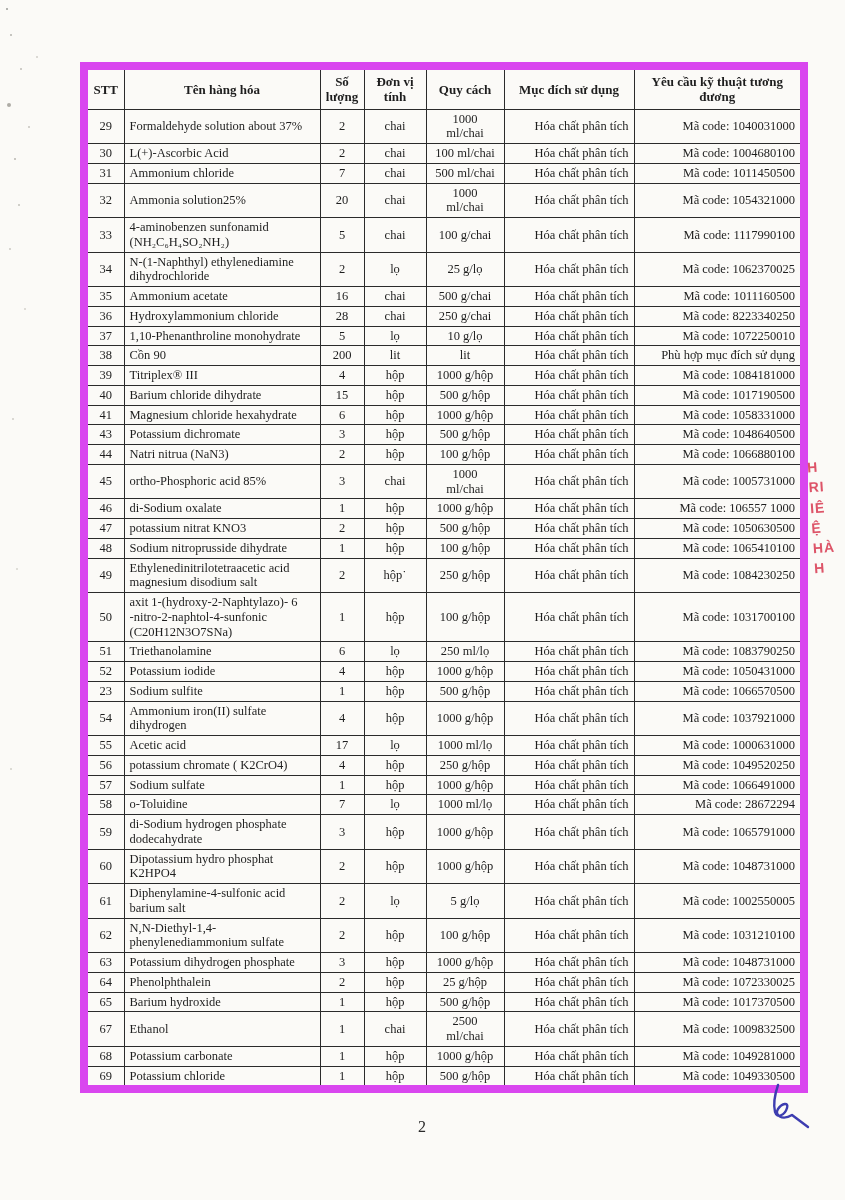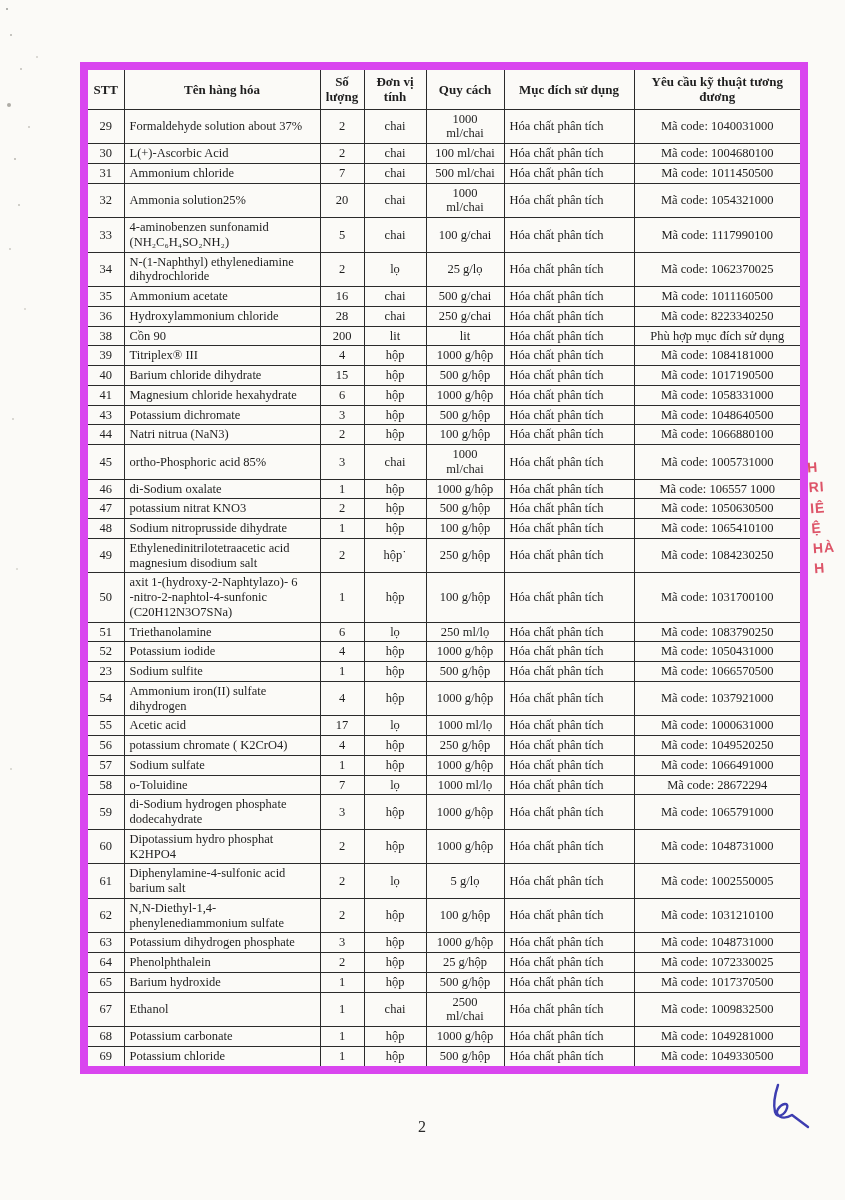--- a/index.html
+++ b/index.html
@@ -40,22 +40,22 @@
     white-space: pre-line;
     font-size: 13px;
     padding: 4px 3px;
     height: 30px;
   }
   .col-stt   { width: 40px;  text-align: center; }
   .col-name  { width: 196px; text-align: left; white-space: pre-line; }
   .col-qty   { width: 44px;  text-align: center; margin-left: 32px; }
   .col-unit  { width: 62px;  text-align: center; }
   .col-spec  { width: 78px;  text-align: center; white-space: pre-line; }
-  .col-purpose { width: 130px; text-align: left; }
-  .col-req   { width: 170px; text-align: center; padding-left: 10px; }
+  .col-purpose { width: 130px; text-align: right; }
+  .col-req   { width: 170px; text-align: right; padding-left: 10px; }
   .page-number {
     position: absolute; left: 0; top: 1118px;
     width: 845px; text-align: center;
     font-size: 16px; color: #2a2a2a;
     letter-spacing: 1px;
   }
   .stamp-fragment {
     position: absolute; right: -14px; top: 424px;
     width: 60px; height: 195px;
     color: #dd5468;
@@ -174,20 +174,29 @@
       <tr>
         <td class="col-stt">36</td>
         <td class="col-name">Hydroxylammonium chloride</td>
         <td class="col-qty">28</td>
         <td class="col-unit">chai</td>
         <td class="col-spec">250 g/chai</td>
         <td class="col-purpose">Hóa chất phân tích</td>
         <td class="col-req">Mã code: 8223340250</td>
       </tr>
       <tr>
+        <td class="col-stt">37</td>
+        <td class="col-name">1,10-Phenanthroline monohydrate</td>
+        <td class="col-qty">5</td>
+        <td class="col-unit">lọ</td>
+        <td class="col-spec">10 g/lọ</td>
+        <td class="col-purpose">Hóa chất phân tích</td>
+        <td class="col-req">Mã code: 1072250010</td>
+      </tr>
+      <tr>
         <td class="col-stt">38</td>
         <td class="col-name">Cồn 90</td>
         <td class="col-qty">200</td>
         <td class="col-unit">lit</td>
         <td class="col-spec">lit</td>
         <td class="col-purpose">Hóa chất phân tích</td>
         <td class="col-req">Phù hợp mục đích sử dụng</td>
       </tr>
       <tr>
         <td class="col-stt">39</td>

